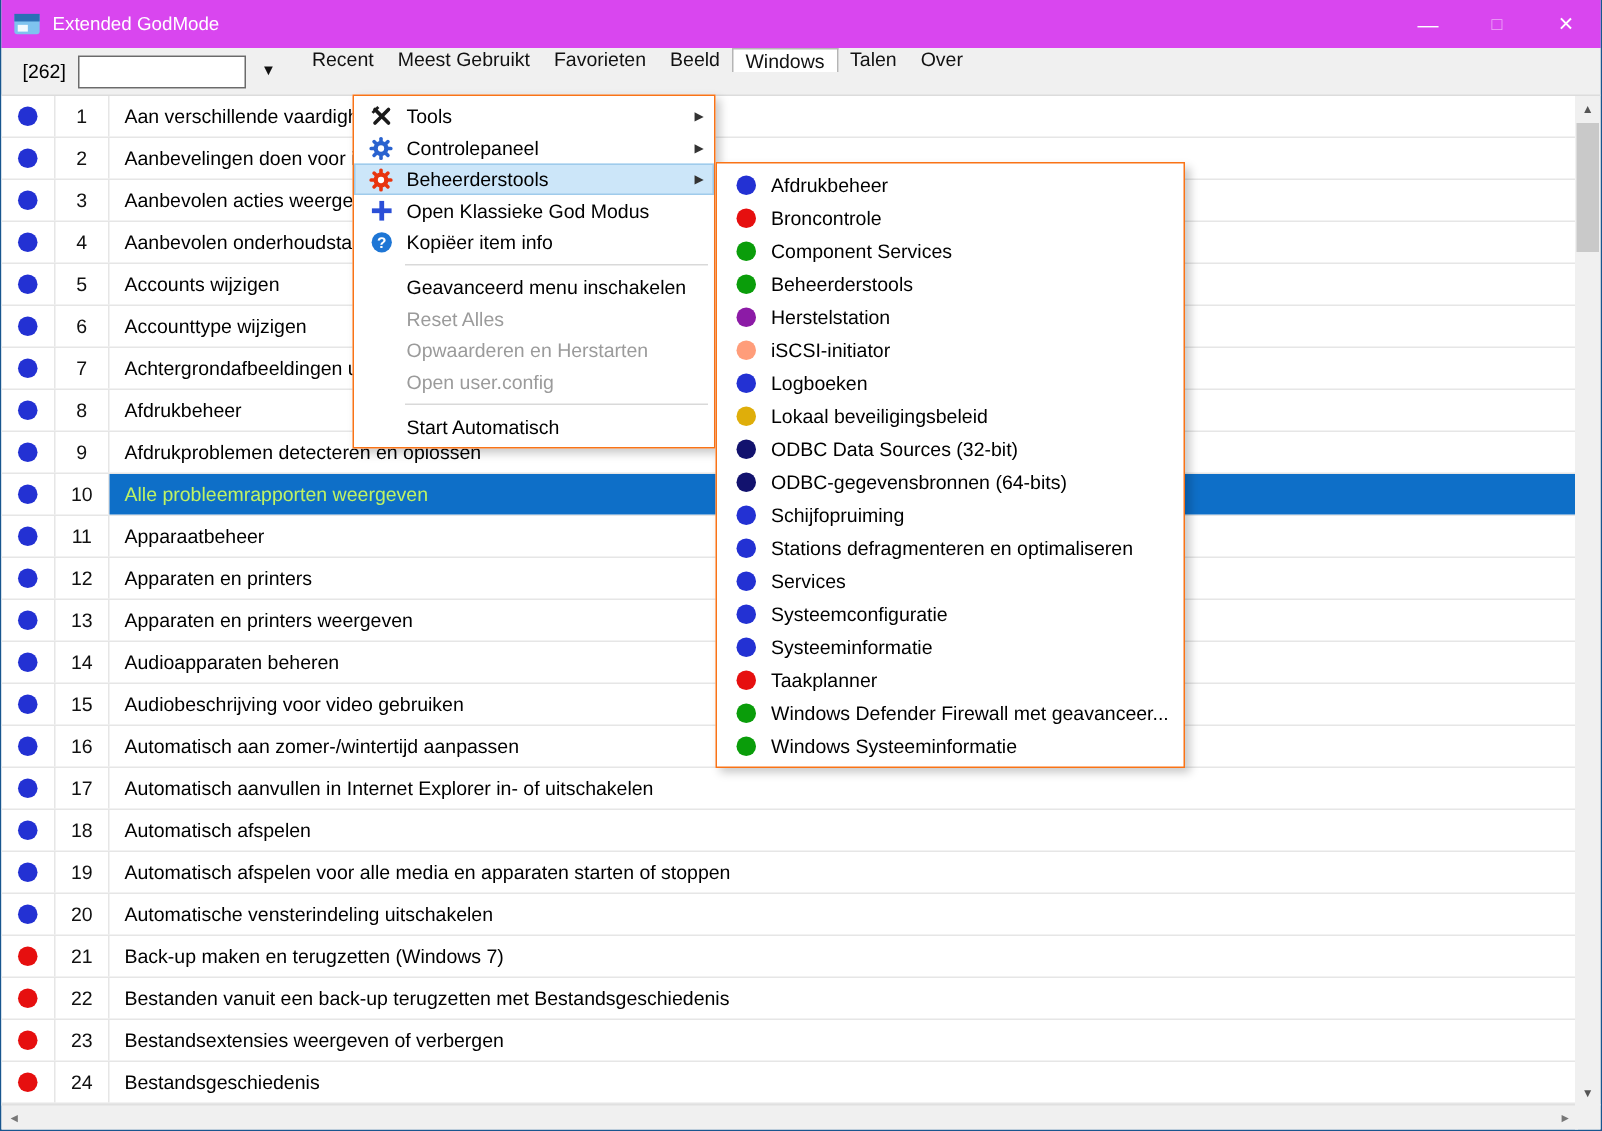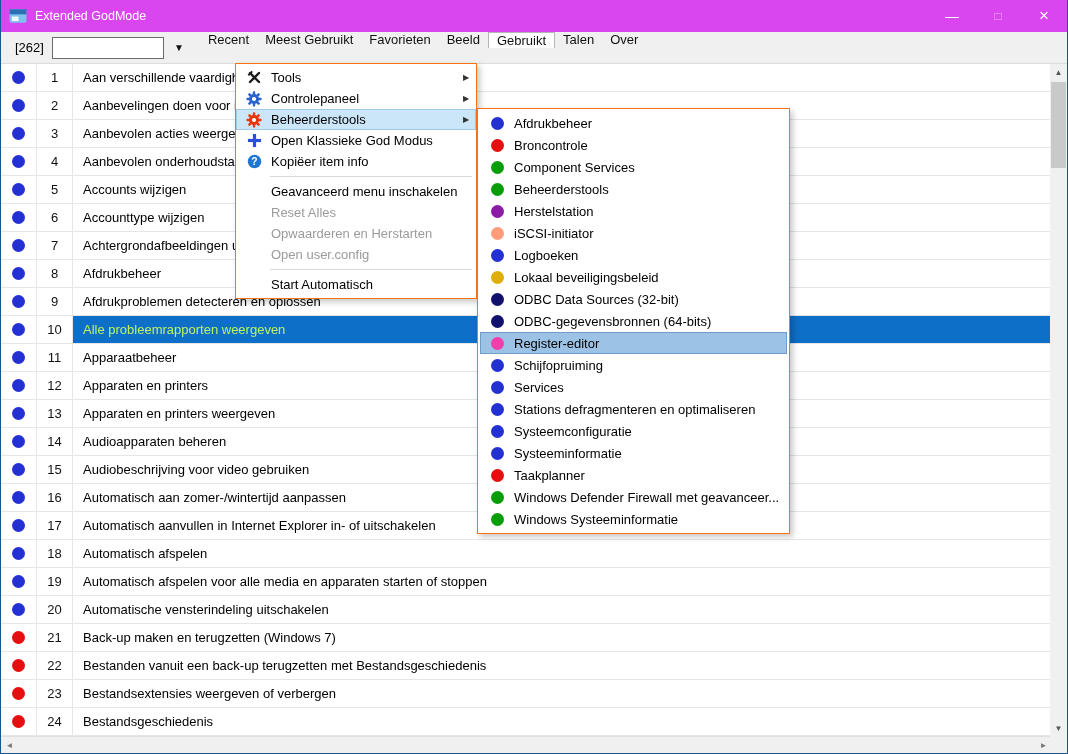--- a/index.html
+++ b/index.html
@@ -74,21 +74,21 @@
 
   <div class="menubar">
     <span class="count">[262]</span>
     <input class="search" value="" style="">
     <button class="dd">▼</button>
     <nav class="menu-root" id="menu-root">
         <div class="mitem">Recent</div>
         <div class="mitem">Meest Gebruikt</div>
         <div class="mitem">Favorieten</div>
         <div class="mitem">Beeld</div>
-        <div class="mitem open">Gebruikt</div>
+        <div class="mitem open">Windows</div>
         <div class="mitem">Talen</div>
         <div class="mitem">Over</div>
       </nav>
   </div>
 
   <div class="list" id="list">
       <div class="lrow">
         <div class="cell bullet-cell">
           <span class="dot" style="background:#2331d3"></span>
         </div>
@@ -393,35 +393,31 @@
         <span class="slabel">Lokaal beveiligingsbeleid</span>
       </div>
       <div class="sitem">
         <span class="sdot" style="background:#12126e"></span>
         <span class="slabel">ODBC Data Sources (32-bit)</span>
       </div>
       <div class="sitem">
         <span class="sdot" style="background:#12126e"></span>
         <span class="slabel">ODBC-gegevensbronnen (64-bits)</span>
       </div>
-      <div class="sitem shl">
-        <span class="sdot" style="background:#f03fa8"></span>
-        <span class="slabel">Register-editor</span>
-      </div>
       <div class="sitem">
         <span class="sdot" style="background:#2331d3"></span>
         <span class="slabel">Schijfopruiming</span>
       </div>
       <div class="sitem">
         <span class="sdot" style="background:#2331d3"></span>
+        <span class="slabel">Stations defragmenteren en optimaliseren</span>
+      </div>
+      <div class="sitem">
+        <span class="sdot" style="background:#2331d3"></span>
         <span class="slabel">Services</span>
-      </div>
-      <div class="sitem">
-        <span class="sdot" style="background:#2331d3"></span>
-        <span class="slabel">Stations defragmenteren en optimaliseren</span>
       </div>
       <div class="sitem">
         <span class="sdot" style="background:#2331d3"></span>
         <span class="slabel">Systeemconfiguratie</span>
       </div>
       <div class="sitem">
         <span class="sdot" style="background:#2331d3"></span>
         <span class="slabel">Systeeminformatie</span>
       </div>
       <div class="sitem">

